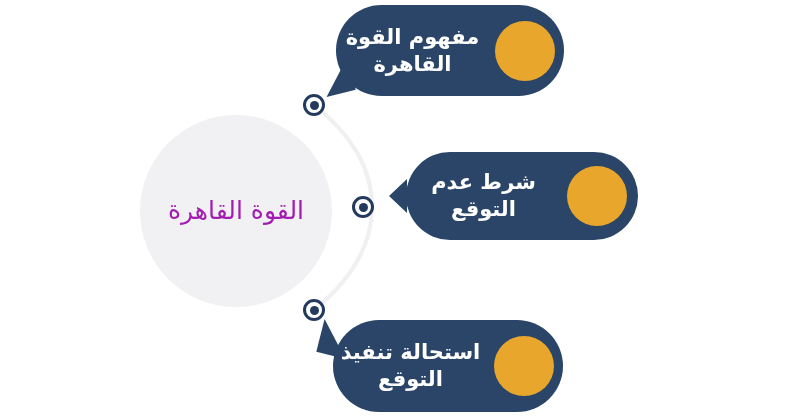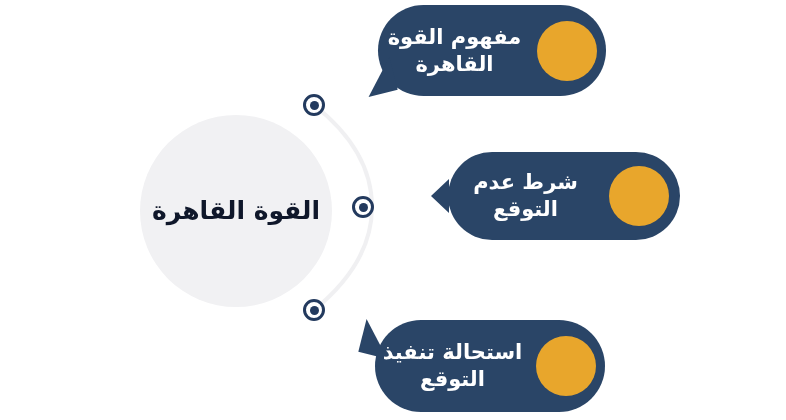--- a/index.html
+++ b/index.html
@@ -38,22 +38,22 @@
     width: 192px;
     height: 192px;
     border-radius: 50%;
     background: #f1f1f3;
     display: flex;
     align-items: center;
     justify-content: center;
   }
   .hub-label {
     font-size: 25px;
-    font-weight: bold;
-    color: #0f172a;
+    font-weight: normal;
+    color: #a21caf;
     letter-spacing: 0.2px;
     text-align: center;
     line-height: 1.25;
     direction: rtl;
     white-space: nowrap;
   }
 
   
   .node-dot {
     position: absolute;
@@ -79,21 +79,20 @@
   #dot-3 { left: 303px; top: 299px; }
 
   
   .bubble {
     position: absolute;
     background: #2a4567;
     display: flex;
     flex-direction: row;
     align-items: center;
     box-sizing: border-box;
-    margin-left: 42px;
   }
   .bubble-body {
     position: relative;
     width: 100%;
     height: 100%;
     display: flex;
     flex-direction: row-reverse;
     align-items: center;
     box-sizing: border-box;
   }

